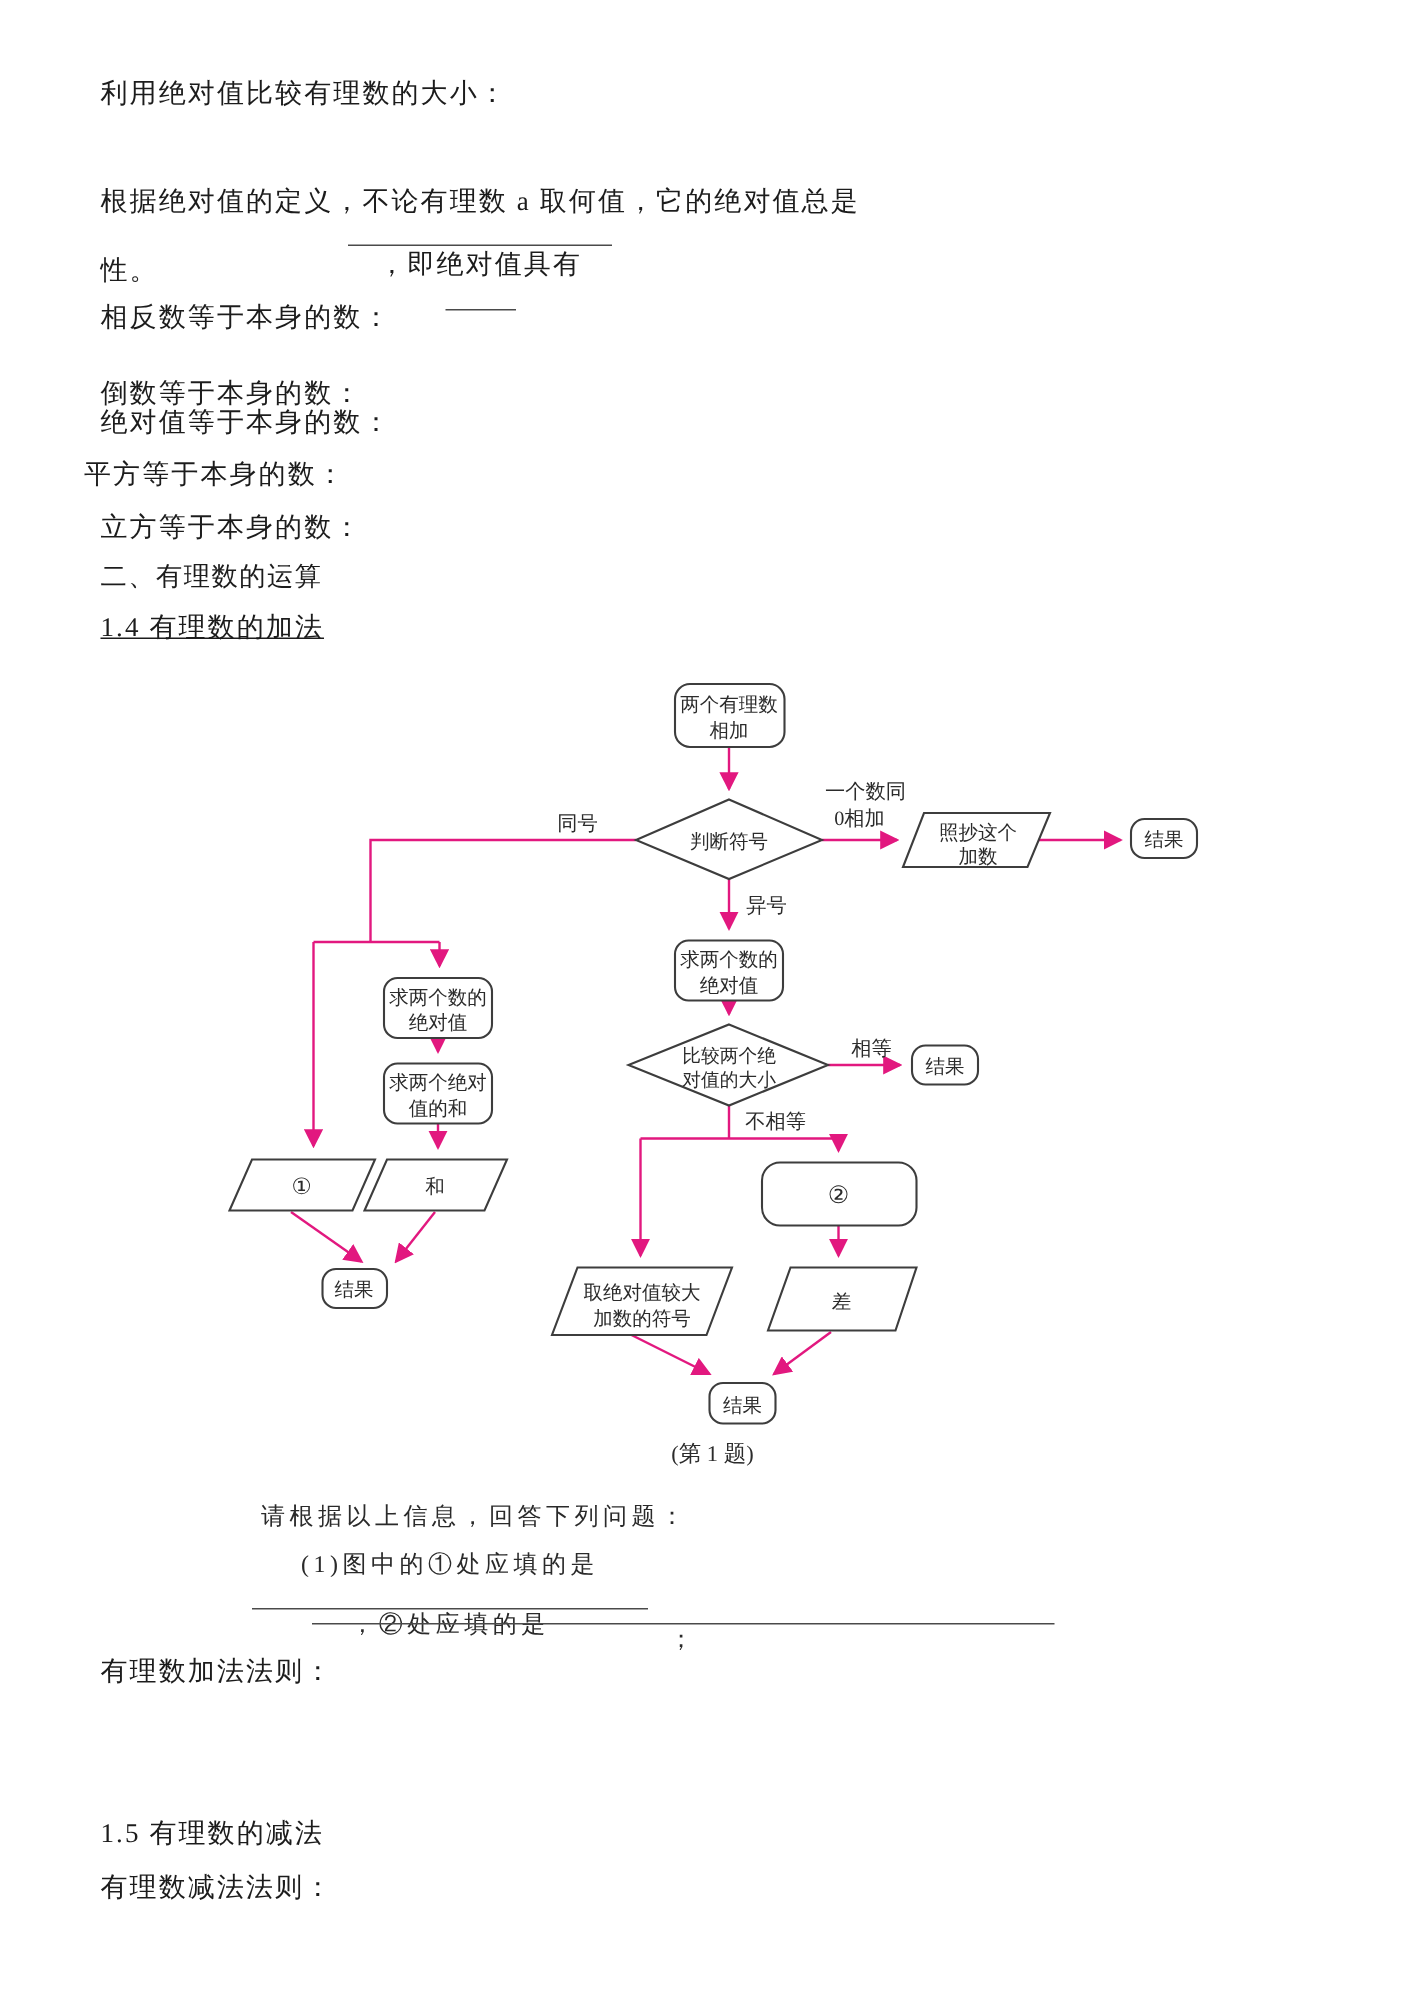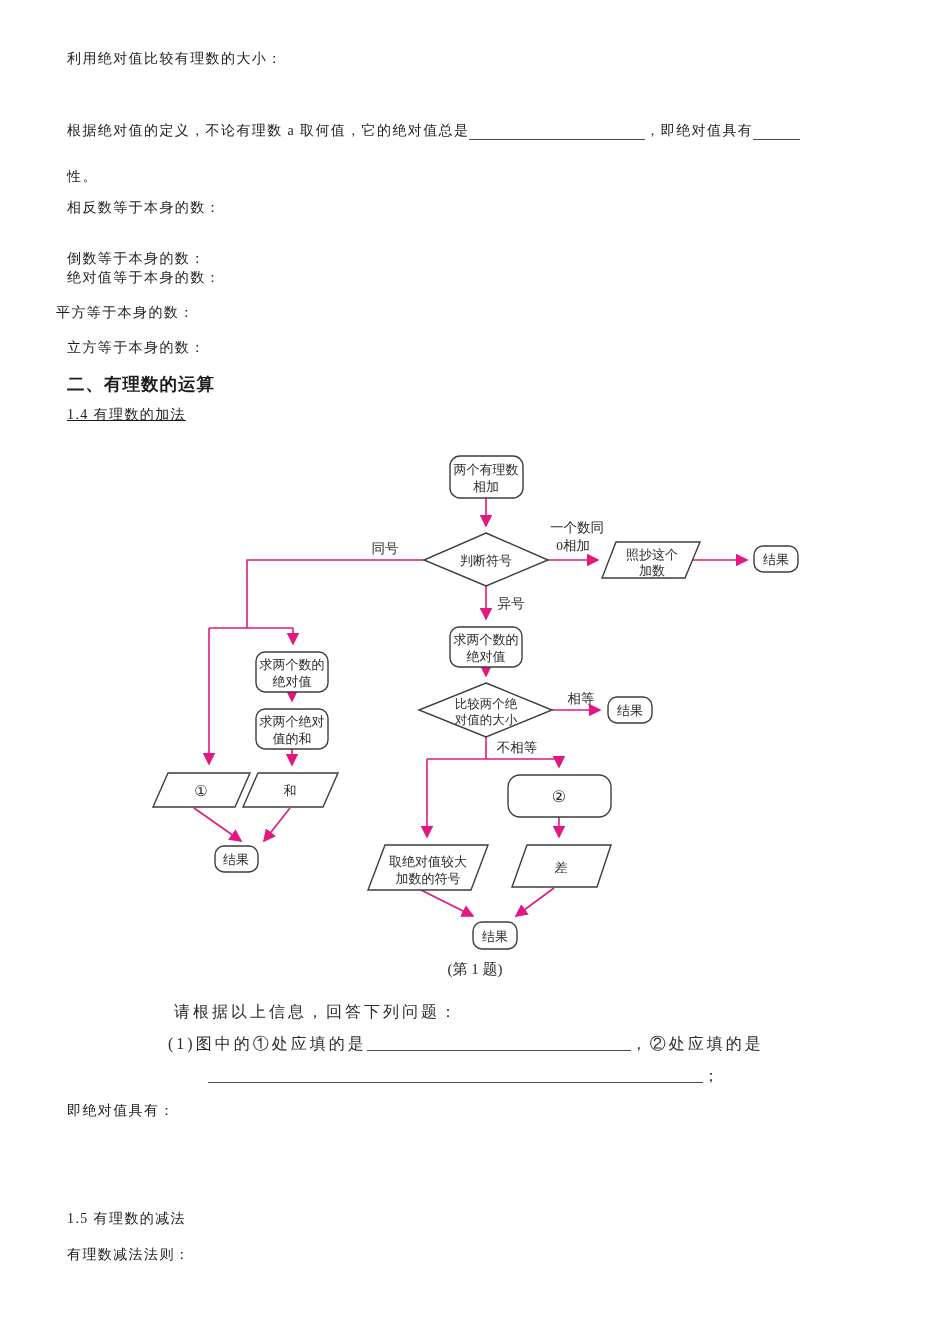--- a/index.html
+++ b/index.html
@@ -7,42 +7,42 @@
     width:950px;height:1344px;
     background:#ffffff;
     position:relative;
     overflow:hidden;
     font-family:"Liberation Serif","DejaVu Serif",serif;
     color:#1c1c1c;
   }
   .t{
     position:absolute;
     white-space:nowrap;
-    font-size:14px;
+    font-size:18px;
     letter-spacing:1.4px;
     line-height:1.35;
   }
   .heading{
     font-family:"Liberation Sans","DejaVu Sans",sans-serif;
-    font-weight:bold;
+    font-weight:normal;
     font-size:17.5px;
     letter-spacing:1px;
   }
   .qtext{
     font-size:16px;
     letter-spacing:3px;
     color:#2a2a2a;
   }
   .blank{
     display:inline-block;
     border-bottom:1.6px solid #4a4a4a;
     height:17px;
     vertical-align:baseline;
   }
-  .row{display:flex;align-items:flex-start;}
+  .row{display:flex;align-items:center;flex-direction:column;}
   #flow{
     position:absolute;
     left:0;top:0;
     width:950px;height:1344px;
   }
   #flow text{
     font-family:"Liberation Serif","DejaVu Serif",serif;
     fill:#2b2b2b;
   }
   .node-label{font-size:13px;}
@@ -162,15 +162,15 @@
   <span>(1)图中的①处应填的是</span>
     <span class="blank" style="width:264px;"></span>
     <span>，②处应填的是</span>
 </div>
 
 <div class="t qtext row" style="left:208px;top:1065px;">
   <span class="blank" style="width:495px;"></span>
     <span>；</span>
 </div>
 
-<div class="t" style="left:67px;top:1102px;">即绝对值具有：</div>
+<div class="t" style="left:67px;top:1102px;">有理数加法法则：</div>
 <div class="t" style="left:67px;top:1210px;">1.5 有理数的减法</div>
 <div class="t" style="left:67px;top:1246px;">有理数减法法则：</div>
 
 </body></html>

